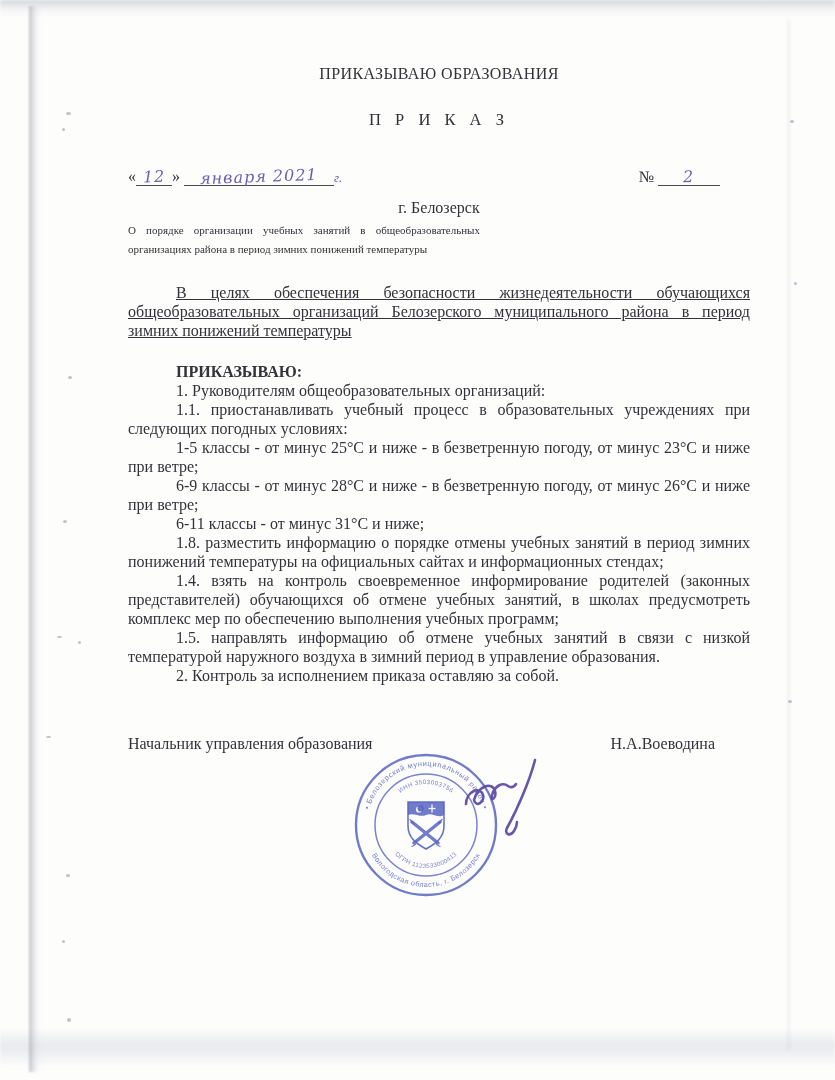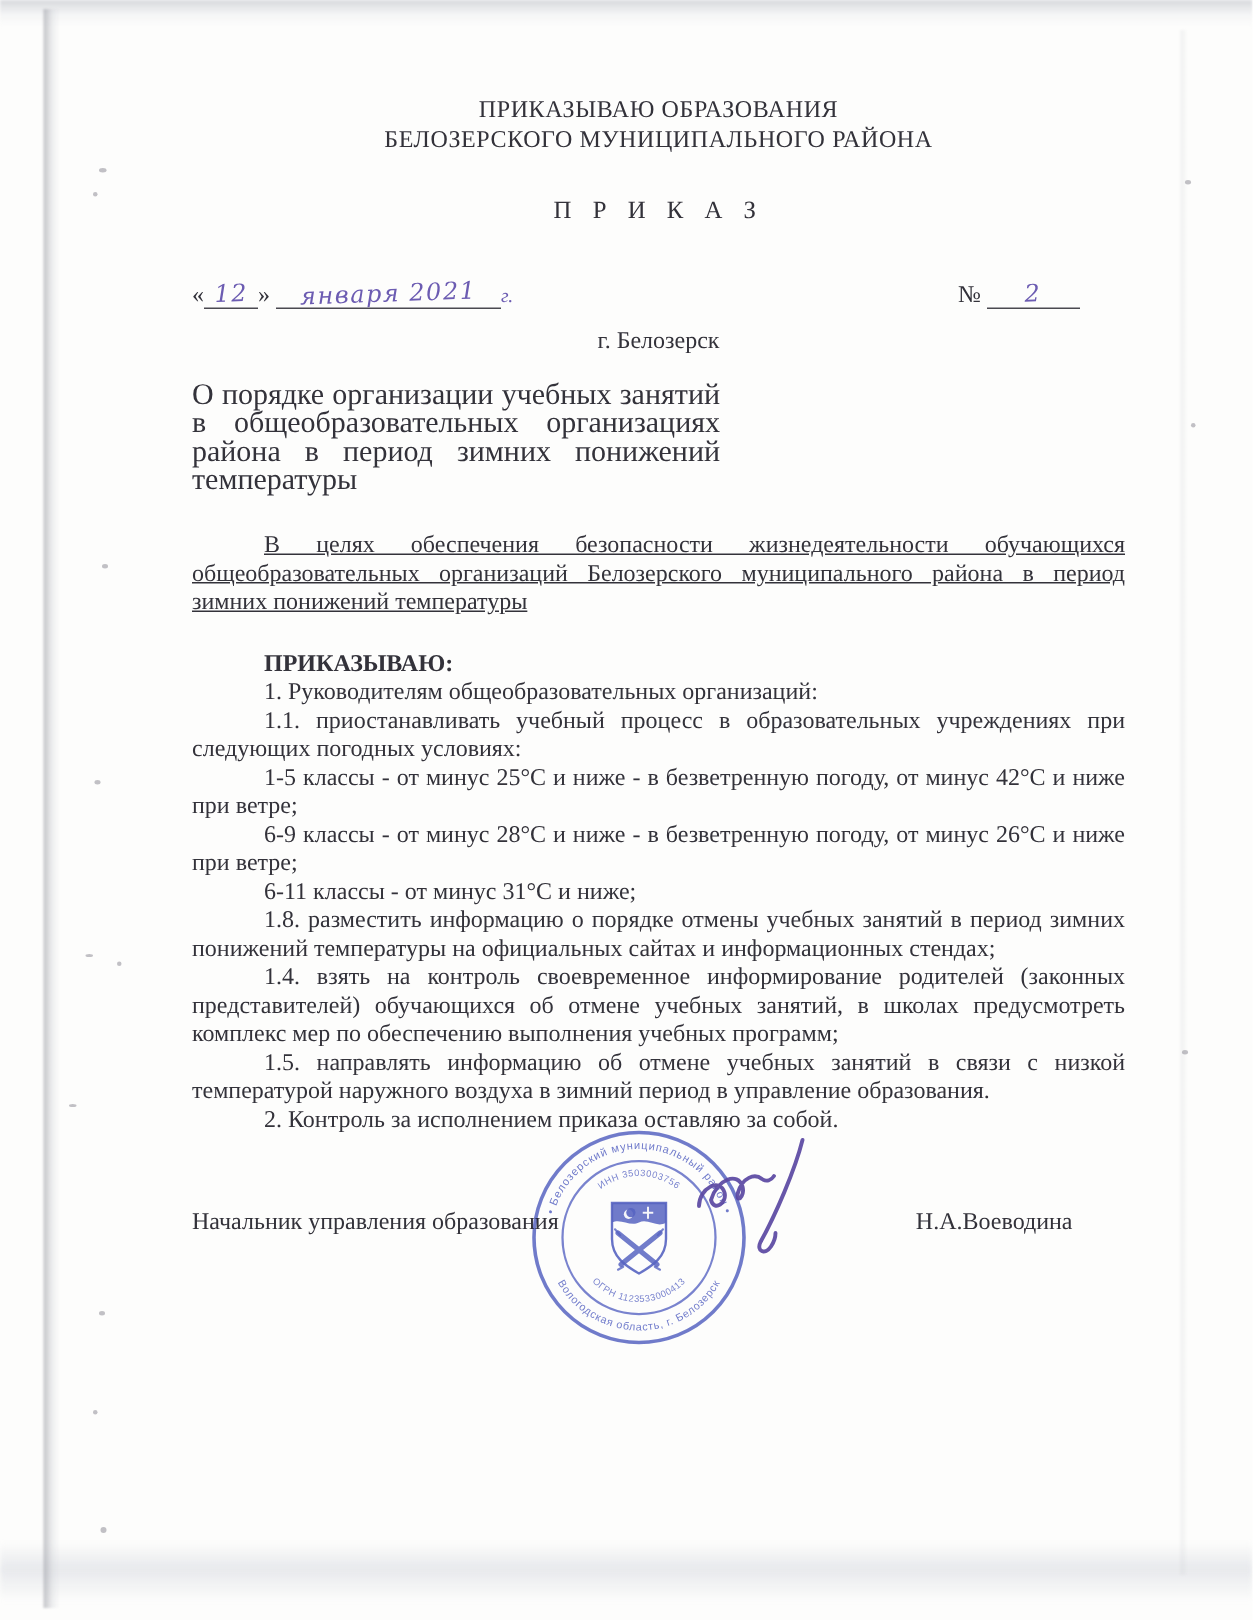--- a/index.html
+++ b/index.html
@@ -34,21 +34,21 @@
   .blank{display:inline-block;border-bottom:1.4px solid #4a4950;text-align:center;line-height:16px;}
   .day-blank{width:36px;}
   .month-blank{width:150px;}
   .num-blank{width:62px;}
   .hand{font-style:italic;color:#6c5cb2;display:inline-block;transform:rotate(-2deg);
     font-family:"DejaVu Serif", serif;font-size:16px;letter-spacing:1px;}
   .year-suffix{color:#6c5cb2;font-style:italic;font-size:13px;}
 
   .city{margin-top:13px;text-align:center;font-size:16px;}
 
-  .subject{width:352px;margin-top:17px;font-size:20px;line-height:19px;text-align:justify;}
+  .subject{width:352px;margin-top:4px;font-size:11px;line-height:19px;text-align:justify;}
 
   .para{margin:0;font-size:16px;line-height:19px;text-align:justify;text-indent:48px;}
   .preamble{margin-top:24px;text-decoration:underline;}
   .order-word{margin-top:22px;font-weight:bold;}
   .items{margin-top:0;}
 
   .sig-row{display:flex;justify-content:space-between;margin-top:50px;font-size:16px;padding-right:35px;gap:22px;}
 
   
   .stamp{position:absolute;left:352px;top:751px;width:148px;height:148px;z-index:3;
@@ -73,21 +73,20 @@
 <div class="speck" style="left:62px;top:940px;width:3px;height:3px;"></div>
 <div class="speck" style="left:67px;top:1018px;width:4px;height:4px;"></div>
 <div class="speck" style="left:790px;top:120px;width:4px;height:3px;"></div>
 <div class="speck" style="left:794px;top:282px;width:3px;height:3px;"></div>
 <div class="speck" style="left:788px;top:700px;width:4px;height:3px;"></div>
 
 <div class="doc">
 
   <div class="org-header">
     <div>ПРИКАЗЫВАЮ ОБРАЗОВАНИЯ</div>
-    <div>БЕЛОЗЕРСКОГО МУНИЦИПАЛЬНОГО РАЙОНА</div>
   </div>
 
   <div class="doc-type">П Р И К А З</div>
 
   <div class="date-row">
     <div>
       <span>«</span><span class="blank day-blank"><span class="hand">12</span></span><span>»</span>
       <span class="blank month-blank"><span class="hand">января 2021</span></span><span class="year-suffix">г.</span>
     </div>
     <div class="num-group">
@@ -100,21 +99,21 @@
 
   <div class="subject">О порядке организации учебных занятий в общеобразовательных организациях  района в период зимних понижений температуры</div>
 
   <p class="para preamble">В целях обеспечения безопасности жизнедеятельности обучающихся общеобразовательных организаций Белозерского  муниципального района в период зимних понижений температуры</p>
 
   <p class="para order-word">ПРИКАЗЫВАЮ:</p>
 
   <div class="items">
     <p class="para">1. Руководителям общеобразовательных организаций:</p>
     <p class="para">1.1. приостанавливать учебный процесс в образовательных учреждениях при следующих погодных условиях:</p>
-    <p class="para">1-5 классы - от минус 25°С и ниже - в безветренную погоду, от минус 42°С и ниже при ветре;</p>
+    <p class="para">1-5 классы - от минус 25°С и ниже - в безветренную погоду, от минус 23°С и ниже при ветре;</p>
     <p class="para">6-9 классы - от минус 28°С и ниже - в безветренную погоду, от минус 26°С и ниже при ветре;</p>
     <p class="para">6-11 классы - от минус 31°С и ниже;</p>
     <p class="para">1.8. разместить информацию о порядке отмены учебных занятий в период зимних понижений температуры на официальных сайтах и информационных стендах;</p>
     <p class="para">1.4. взять на контроль своевременное информирование родителей (законных представителей) обучающихся об отмене учебных занятий, в школах предусмотреть комплекс мер по обеспечению выполнения учебных программ;</p>
     <p class="para">1.5. направлять информацию об отмене учебных занятий в связи с низкой температурой наружного воздуха в зимний период в управление образования.</p>
     <p class="para">2. Контроль за исполнением приказа оставляю за собой.</p>
   </div>
 
   <div class="sig-row">
     <span>Начальник управления образования</span>

